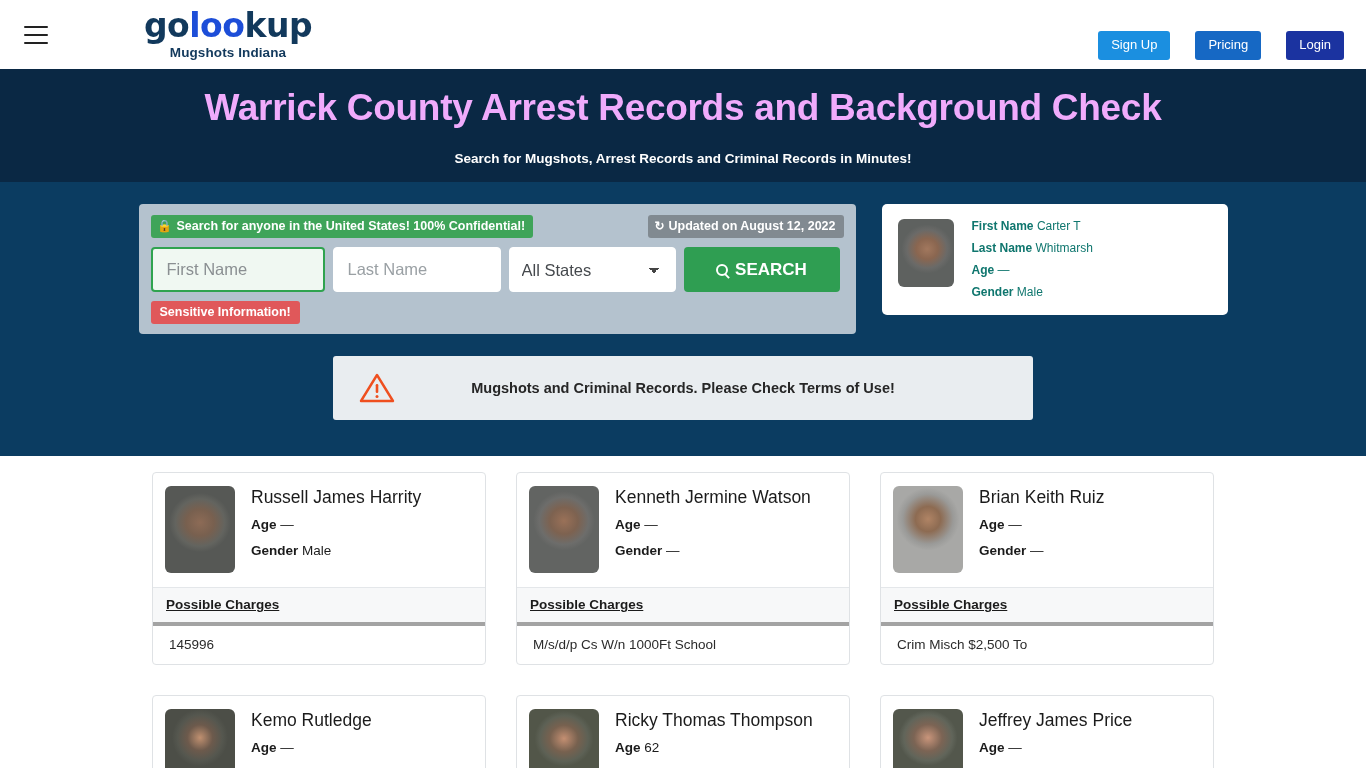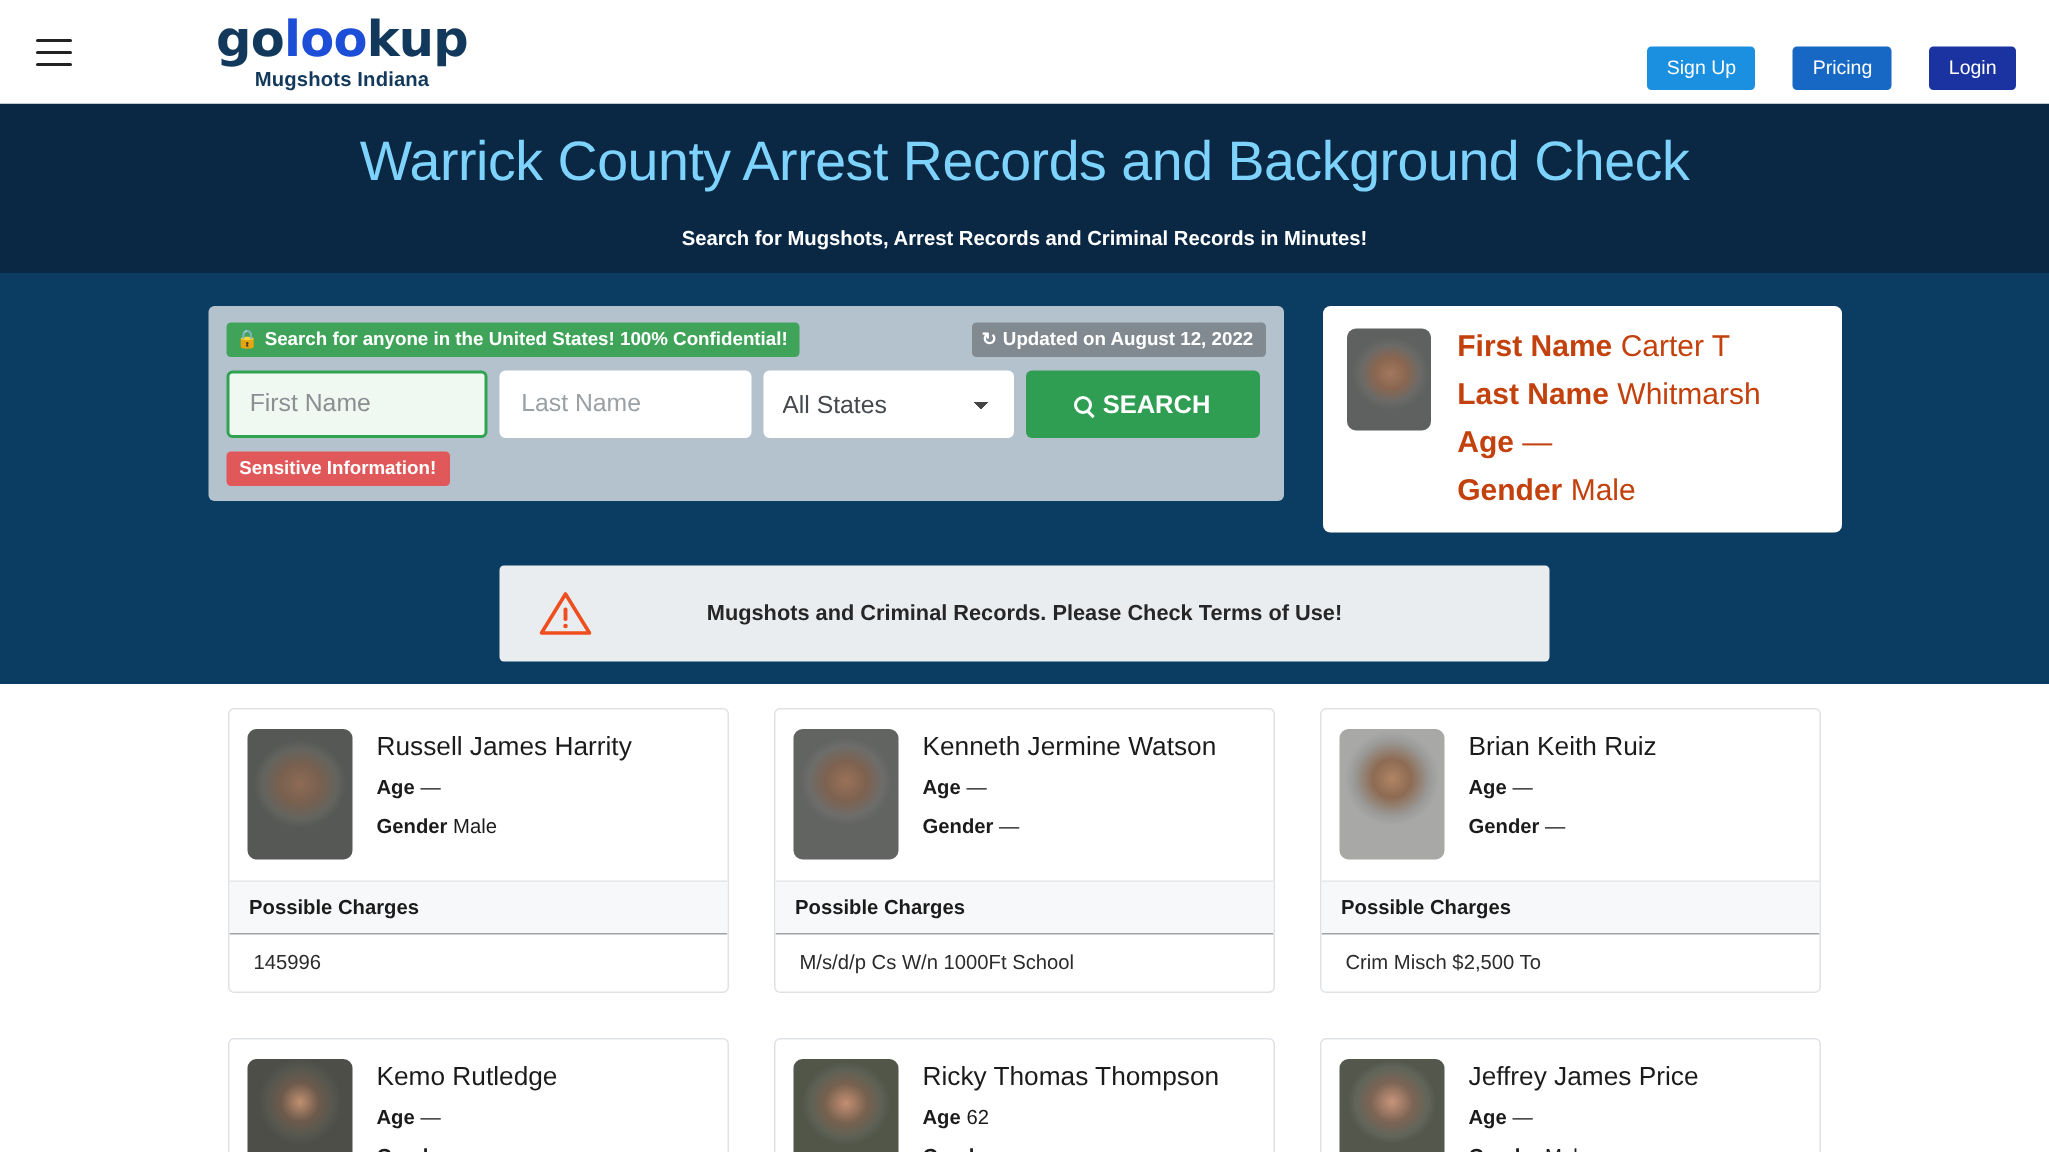--- a/index.html
+++ b/index.html
@@ -69,23 +69,23 @@
   .btn-login { background: #1b33a0; }
 
   
   .title-band {
     background: #0a2844;
     padding: 18px 0 16px 0;
     text-align: center;
   }
   .page-title {
     margin: 0;
-    color: #7dd3fc;
+    color: #f0abfc;
     font-size: 37px;
-    font-weight: 400;
+    font-weight: 700;
     letter-spacing: -0.3px;
     font-family: "Liberation Sans", sans-serif;
   }
   .page-subtitle {
     margin: 22px 0 0 0;
     color: #ffffff;
     font-size: 13.5px;
     font-weight: 700;
   }
 
@@ -237,21 +237,21 @@
   }
   .mug-lg { width: 56px; height: 68px; }
   .mug-card { width: 70px; height: 87px; }
   .mug-a { background: radial-gradient(ellipse 46% 36% at 52% 44%, #a2785e 0%, #8a6650 42%, #6a6a68 78%, #5e615f 100%); }
   .mug-b { background: radial-gradient(ellipse 44% 34% at 50% 42%, #8d6b56 0%, #78604f 45%, #63645f 80%, #565855 100%); }
   .mug-c { background: radial-gradient(ellipse 44% 34% at 50% 40%, #9a7158 0%, #7d6250 45%, #6d6d6b 80%, #626462 100%); }
   .mug-d { background: radial-gradient(ellipse 45% 36% at 50% 38%, #b08465 0%, #8d6b52 40%, #9a9a98 80%, #a8a8a6 100%); }
   .mug-e { background: radial-gradient(ellipse 40% 33% at 50% 33%, #c09070 0%, #6d5a4c 45%, #55574f 80%, #4c4e47 100%); }
   .mug-f { background: radial-gradient(ellipse 42% 32% at 50% 34%, #c48f72 0%, #77614f 48%, #5d6155 82%, #525649 100%); }
   .mug-g { background: radial-gradient(ellipse 42% 32% at 50% 33%, #c9957b 0%, #7c6454 48%, #61655a 82%, #53574c 100%); }
-  .feat-lines { font-size: 20px; color: #c2410c; }
+  .feat-lines { font-size: 12px; color: #0f766e; }
   .feat-line { margin-bottom: 7px; line-height: 1.25; }
   .feat-line:last-child { margin-bottom: 0; }
   .feat-label { font-weight: 700; }
   .feat-val { font-weight: 400; }
 
   
   .warn-wrap { display: flex; justify-content: center; margin-top: 22px; }
   .warn-box {
     width: 700px;
     height: 64px;
@@ -306,25 +306,26 @@
     font-size: 13.5px;
     color: #1b1b1b;
     margin-bottom: 11px;
     line-height: 1.1;
   }
   .rc-line:last-child { margin-bottom: 0; }
   .rc-lbl { font-weight: 700; }
   .charges-head {
     background: #f7f8f9;
     border-top: 1px solid #e4e7ea;
-    border-bottom: 1px solid #a3a3a3;
+    border-bottom: 4px solid #a3a3a3;
     font-size: 13.5px;
     font-weight: 700;
     color: #1b1b1b;
     padding: 9px 13px 10px 13px;
+    text-decoration: underline;
   }
   .charges-body {
     font-size: 13.5px;
     color: #2b2b2b;
     padding: 11px 13px 12px 16px;
   }
 </style>
 </head>
 <body>
 

